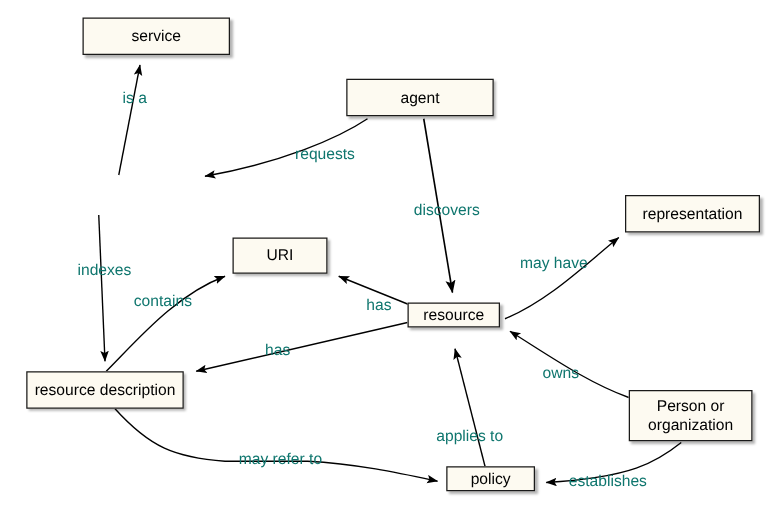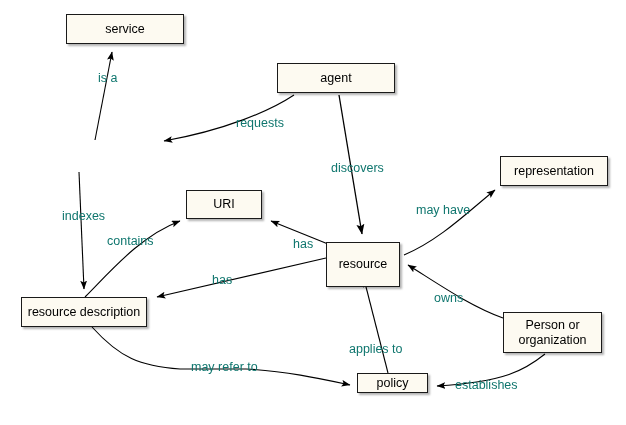--- a/index.html
+++ b/index.html
@@ -97,21 +97,21 @@
     <path d="M 545,354 C 525,370 505,382 437,386" fill="none" stroke="#000000" stroke-width="1.1" marker-end="url(#arrow)"></path>
   </svg>
 
   <div class="node" style="left:66px; top:14px; width:118px; height:30px;">service</div>
 
 
   <div class="node" style="left:277px; top:63px; width:118px; height:30px;">agent</div>
 
   <div class="node" style="left:186px; top:190px; width:76px; height:29px;">URI</div>
 
-  <div class="node" style="left:326px; top:242px; width:74px; height:45px;">resource</div>
+  <div class="node" style="left:326px; top:242px; width:74px; height:20px;">resource</div>
 
   <div class="node" style="left:500px; top:156px; width:108px; height:30px;">representation</div>
 
   <div class="node" style="left:21px; top:297px; width:126px; height:30px;">resource description</div>
 
   <div class="node" style="left:503px; top:312px; width:99px; height:41px;">Person or
 organization</div>
 
   <div class="node" style="left:357px; top:373px; width:71px; height:20px;">policy</div>
 

